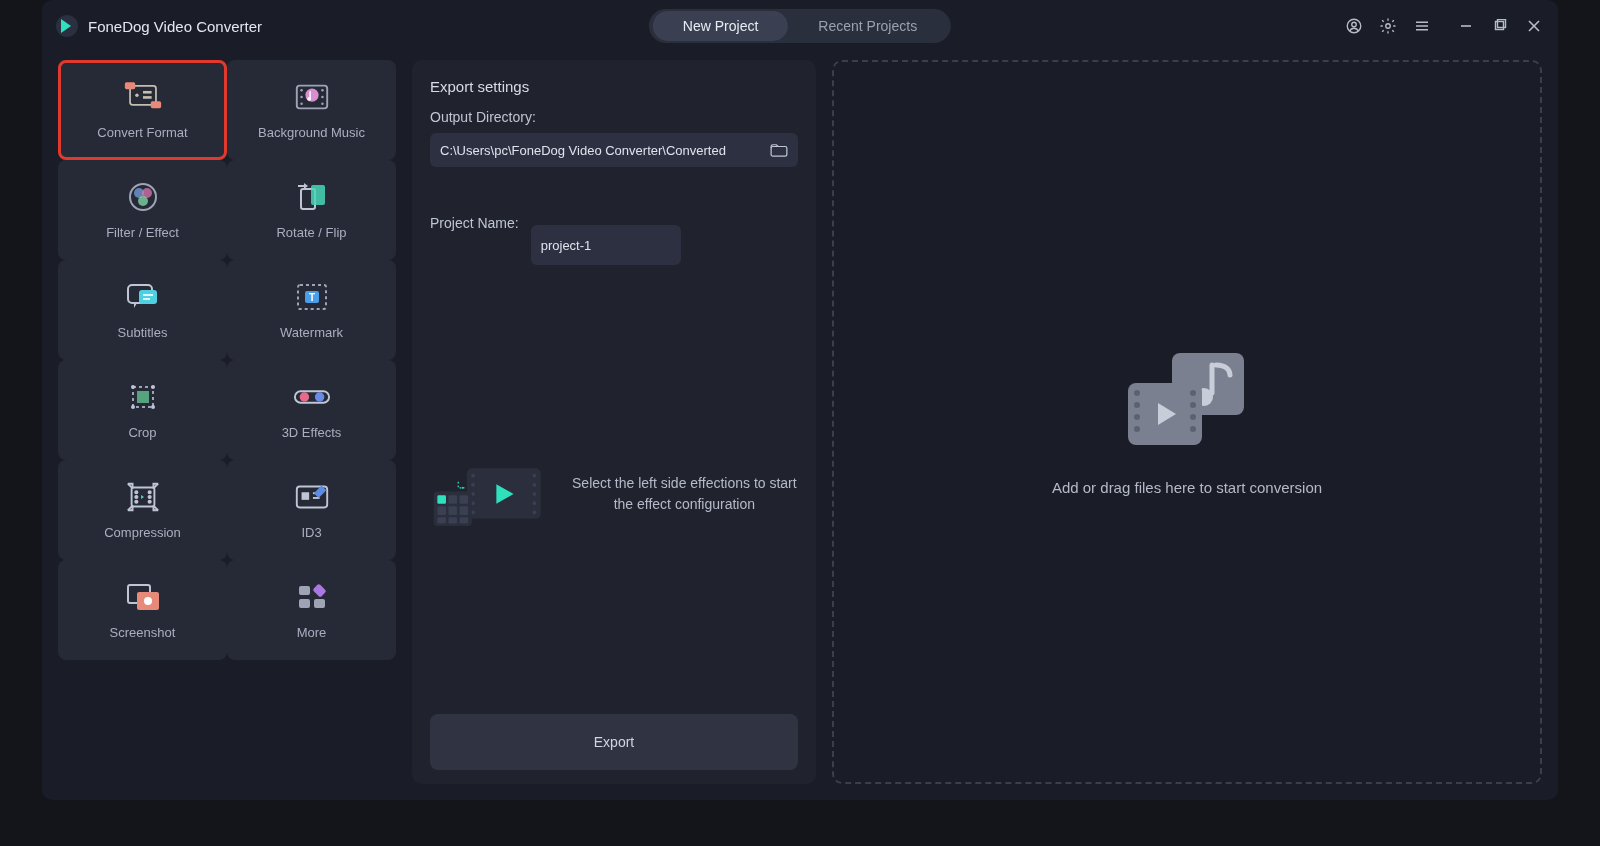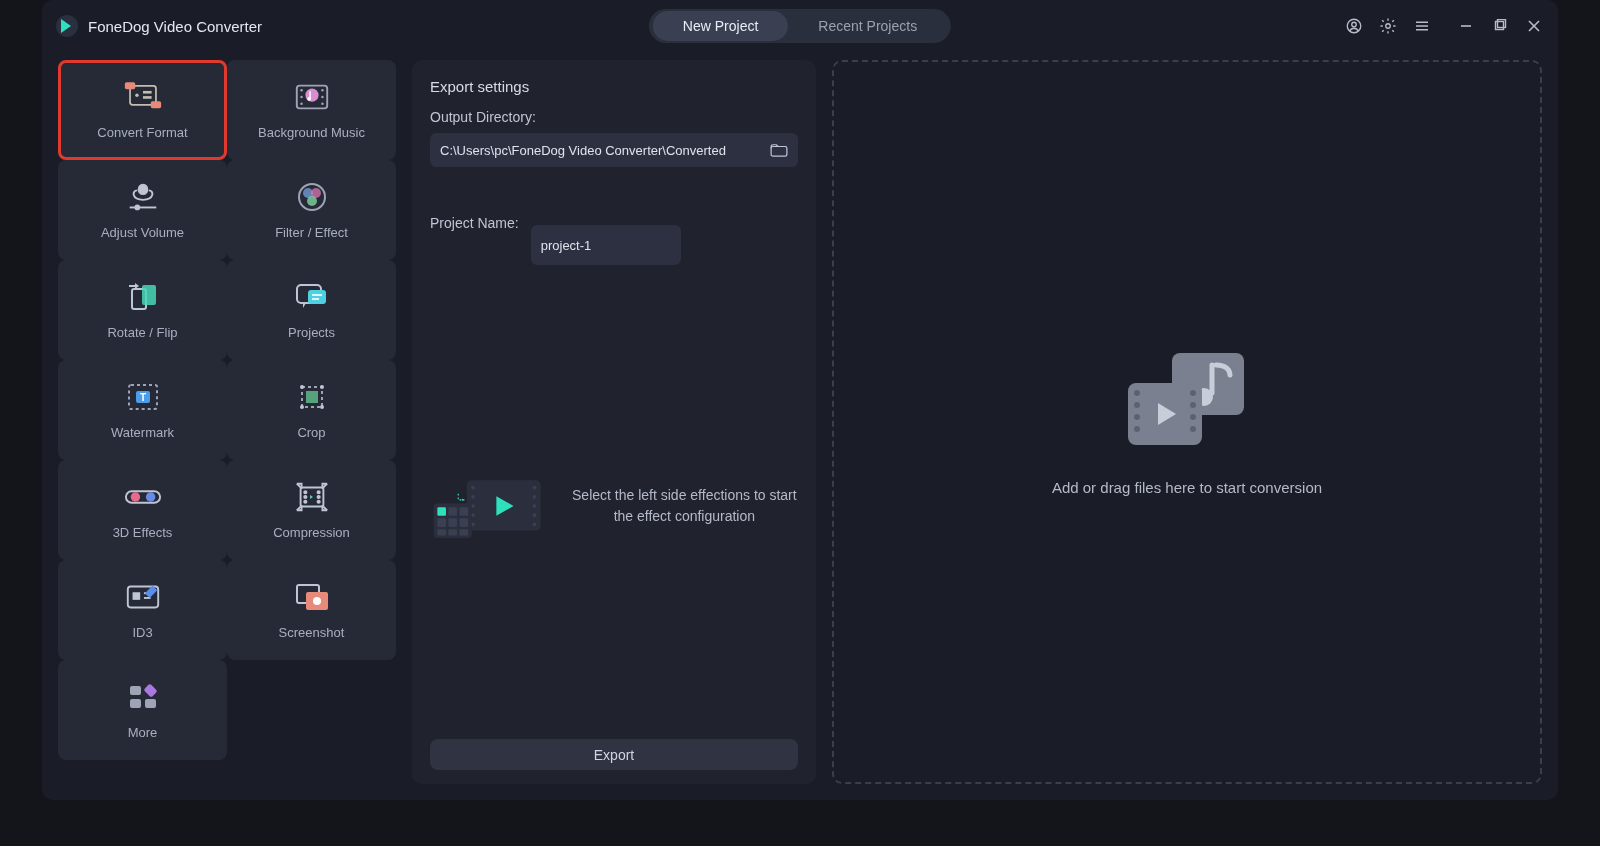--- a/index.html
+++ b/index.html
@@ -97,21 +97,21 @@
   .proj-input {
     background: #2c3040; border: none; border-radius: 6px; height: 40px;
     color: #dfe3ee; font-size: 13px; padding: 0 10px; width: 150px; outline:none;margin-top:44px;
   }
   .mid-center {
     flex: 1; display: flex; flex-direction: row; align-items: center; justify-content: center;
     gap: 24px;
   }
   .hint { text-align: center; font-size: 14px; color: #b4bac9; line-height: 1.5; max-width: 320px; }
   .export-btn {
-    height: 31px; background: #2f3342; border-radius: 8px;
+    height: 56px; background: #2f3342; border-radius: 8px;
     display: flex; align-items: center; justify-content: center;
     font-size: 14px; color: #d0d5e2; cursor: pointer;
   }
 
   
   .drop-panel {
     flex: 1;
     border: 2px dashed #3a3f4e;
     border-radius: 10px;
     display: flex; flex-direction: column; align-items: center; justify-content: center;
@@ -205,31 +205,20 @@
               <circle cx="31" cy="16" r="1.3" fill="#9ea4b5"></circle>
               <circle cx="31" cy="23" r="1.3" fill="#9ea4b5"></circle>
               <circle cx="20" cy="14" r="7" fill="#d98fcf"></circle>
               <path d="M18 10v7" stroke="#fff" stroke-width="1.6"></path>
               <circle cx="17" cy="18" r="2" fill="#fff"></circle>
             </svg>
         </div>
         <div class="tool-label">Background Music</div>
       </div>
 
-      <div class="tool-card">
-        <div class="tool-icon">
-          <svg width="40" height="34" viewBox="0 0 40 34" fill="none" stroke="#bfc5d4" stroke-width="2">
-              <path d="M20 4 C14 4 14 14 20 14 C26 14 26 4 20 4 Z" fill="#bfc5d4"></path>
-              <path d="M14 10 C8 10 8 20 20 20 C32 20 32 10 26 10"></path>
-              <line x1="6" y1="28" x2="34" y2="28"></line>
-              <circle cx="14" cy="28" r="2" fill="#bfc5d4"></circle>
-            </svg>
-        </div>
-        <div class="tool-label">Adjust Volume</div>
-      </div>
 
       <div class="tool-card">
         <div class="tool-icon">
           <svg width="34" height="34" viewBox="0 0 34 34">
               <circle cx="17" cy="17" r="13" fill="none" stroke="#9ea4b5" stroke-width="2"></circle>
               <circle cx="13" cy="13" r="5" fill="#7aa8e8" opacity="0.7"></circle>
               <circle cx="21" cy="13" r="5" fill="#e87ab8" opacity="0.7"></circle>
               <circle cx="17" cy="21" r="5" fill="#8de8b0" opacity="0.7"></circle>
             </svg>
         </div>
@@ -251,21 +240,21 @@
       <div class="tool-card">
         <div class="tool-icon">
           <svg width="36" height="30" viewBox="0 0 36 30">
               <rect x="3" y="3" width="24" height="18" rx="4" fill="none" stroke="#bfc5d4" stroke-width="2"></rect>
               <path d="M12 21 l-3 5 0-5" fill="#bfc5d4"></path>
               <rect x="14" y="8" width="18" height="14" rx="3" fill="#4fd0e0"></rect>
               <line x1="18" y1="13" x2="28" y2="13" stroke="#fff" stroke-width="1.6"></line>
               <line x1="18" y1="17" x2="25" y2="17" stroke="#fff" stroke-width="1.6"></line>
             </svg>
         </div>
-        <div class="tool-label">Projects</div>
+        <div class="tool-label">Subtitles</div>
       </div>
 
       <div class="tool-card">
         <div class="tool-icon">
           <svg width="34" height="32" viewBox="0 0 34 32">
               <rect x="3" y="4" width="28" height="24" rx="2" fill="none" stroke="#9ea4b5" stroke-width="2" stroke-dasharray="3 3"></rect>
               <rect x="10" y="10" width="14" height="12" rx="2" fill="#4a9de8"></rect>
               <text x="17" y="20" text-anchor="middle" fill="#fff" font-size="10" font-family="Arial" font-weight="bold">T</text>
             </svg>
         </div>

